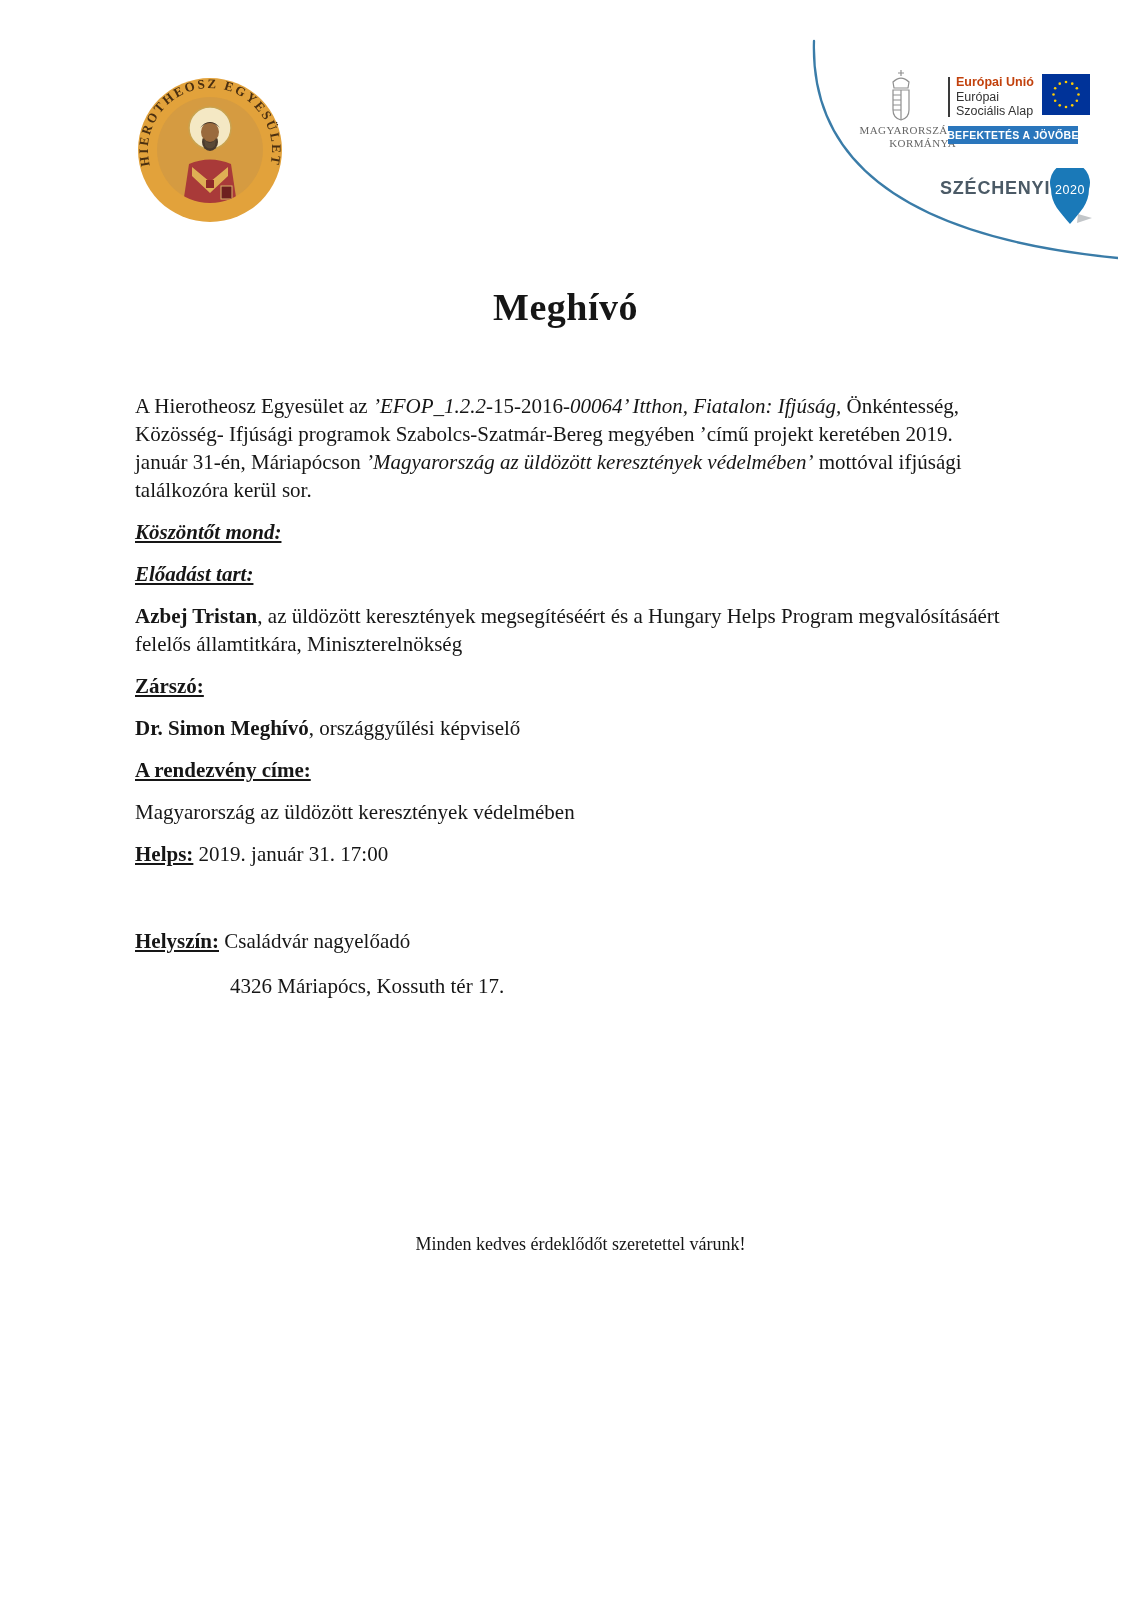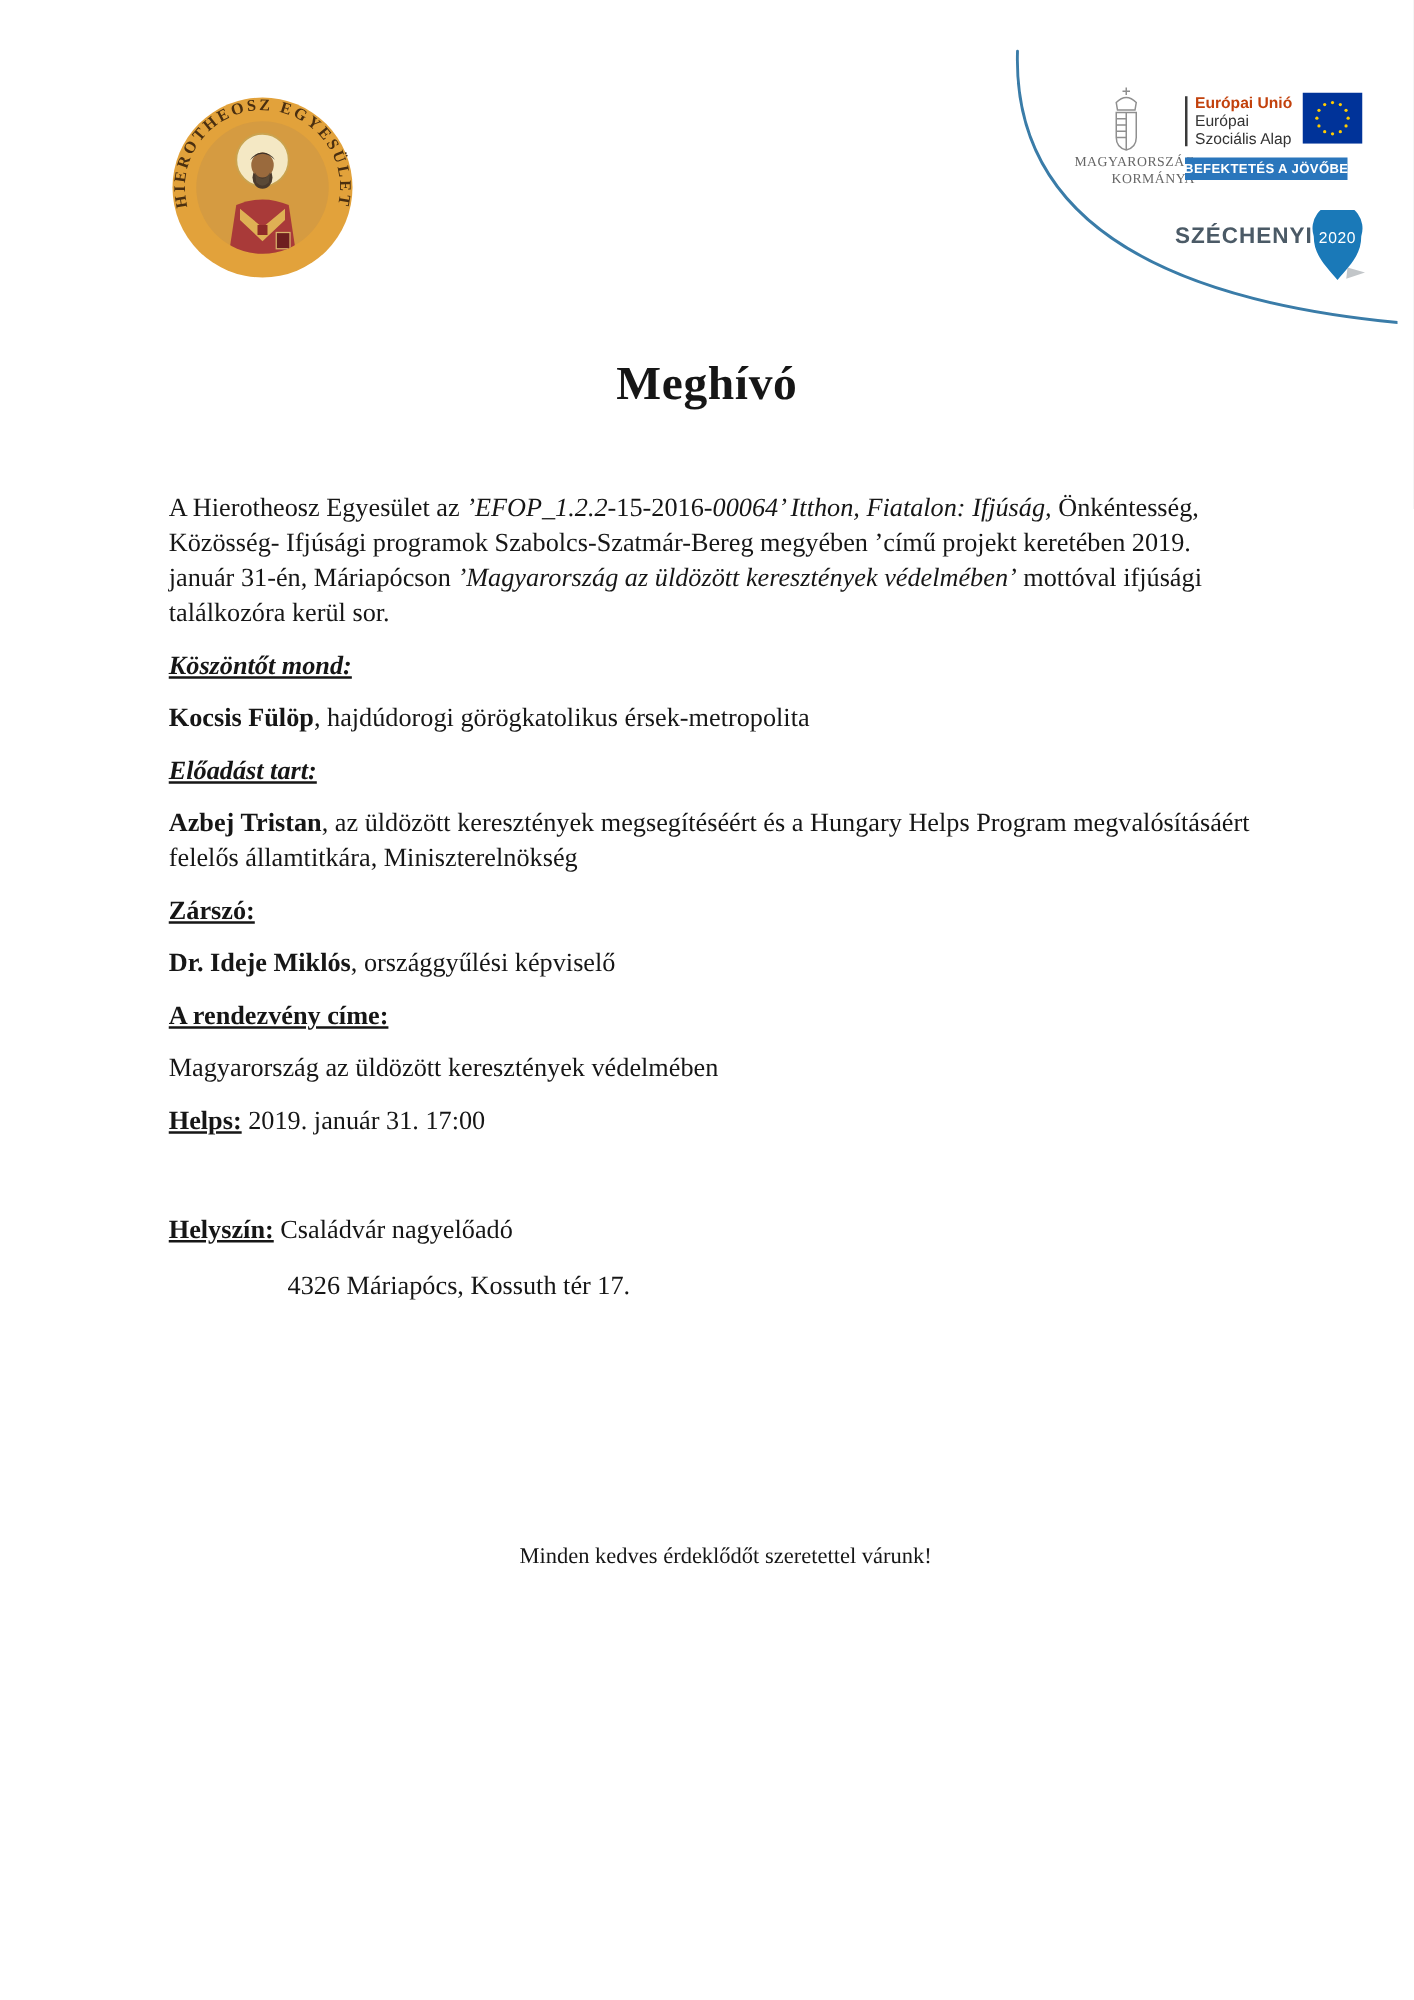--- a/index.html
+++ b/index.html
@@ -162,27 +162,26 @@
       <text x="22" y="26" text-anchor="middle" font-family="Liberation Sans, sans-serif" font-size="12.5" fill="#ffffff" letter-spacing="0.5">2020</text>
     </svg>
   </div>
 
   <div class="doc-title">Meghívó</div>
 
   <div class="doc-main">
     <p class="intro"><span class="">A Hierotheosz Egyesület az </span><span class=" seg-i">’EFOP_1.2.2</span><span class="">-15-2016-</span><span class=" seg-i">00064’ Itthon, Fiatalon: Ifjúság,</span><span class=""> Önkéntesség, Közösség- Ifjúsági programok Szabolcs-Szatmár-Bereg megyében ’című projekt keretében 2019. január 31-én, Máriapócson </span><span class=" seg-i">’Magyarország az üldözött keresztények védelmében’</span><span class=""> mottóval ifjúsági találkozóra kerül sor.</span></p>
 
     <p class="line"><span class=" seg-b seg-i seg-u">Köszöntőt mond:</span></p>
-    <p class="line"><span class=" seg-b">Kocsis Fülöp</span><span class="">, hajdúdorogi görögkatolikus érsek-metropolita</span></p>
 
     <p class="line"><span class=" seg-b seg-i seg-u">Előadást tart:</span></p>
     <p class="line"><span class=" seg-b"> Azbej Tristan</span><span class="">, az üldözött keresztények megsegítéséért és a Hungary Helps Program megvalósításáért felelős államtitkára, Miniszterelnökség</span></p>
 
     <p class="line"><span class=" seg-b seg-u">Zárszó:</span></p>
-    <p class="line"><span class=" seg-b">Dr. Ideje Miklós</span><span class="">, országgyűlési képviselő</span></p>
+    <p class="line"><span class=" seg-b">Dr. Simon Meghívó</span><span class="">, országgyűlési képviselő</span></p>
 
     <p class="line"><span class=" seg-b seg-u">A rendezvény címe:</span></p>
     <p class="line"><span class="">Magyarország az üldözött keresztények védelmében</span></p>
 
     <p class="line"><span class=" seg-b seg-u">Helps:</span><span class=""> 2019. január 31. 17:00</span></p>
 
     <p class="line gap-large"><span class=" seg-b seg-u">Helyszín:</span><span class=""> Családvár nagyelőadó</span></p>
     <p class="line indented"><span class="">4326 Máriapócs, Kossuth tér 17.</span></p>
   </div>
 

